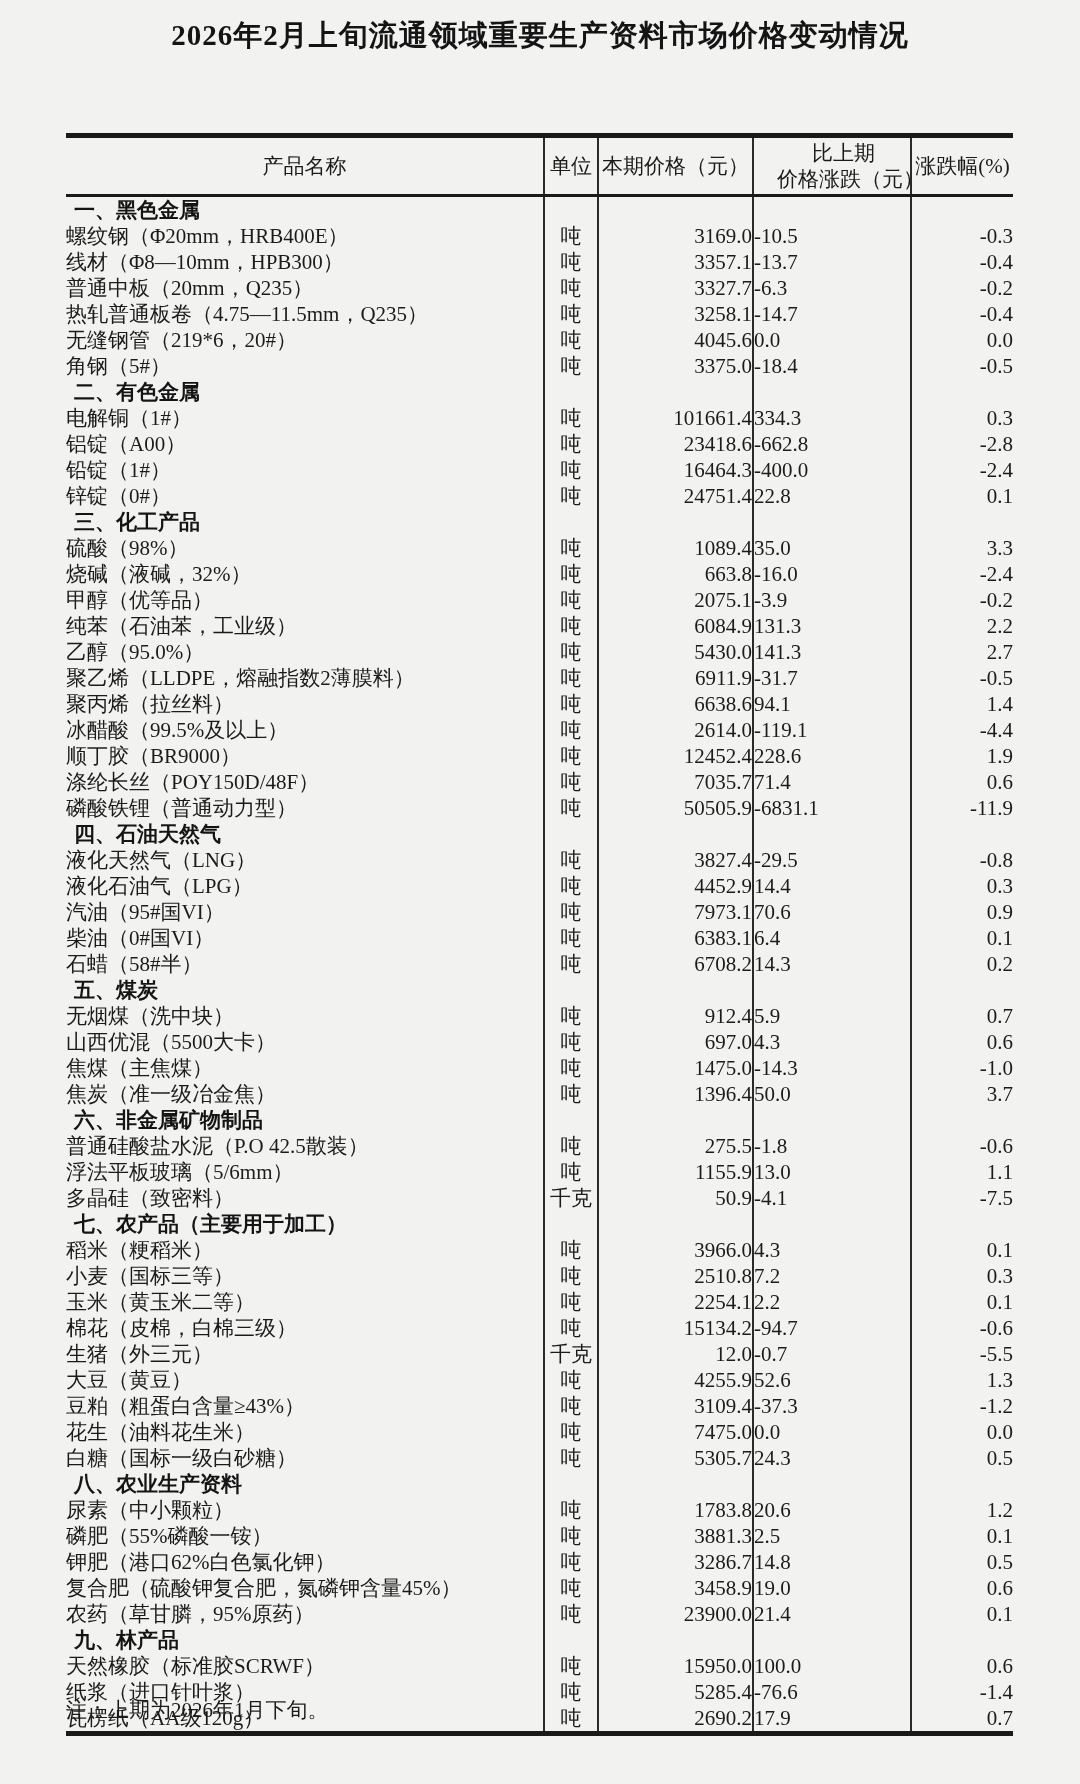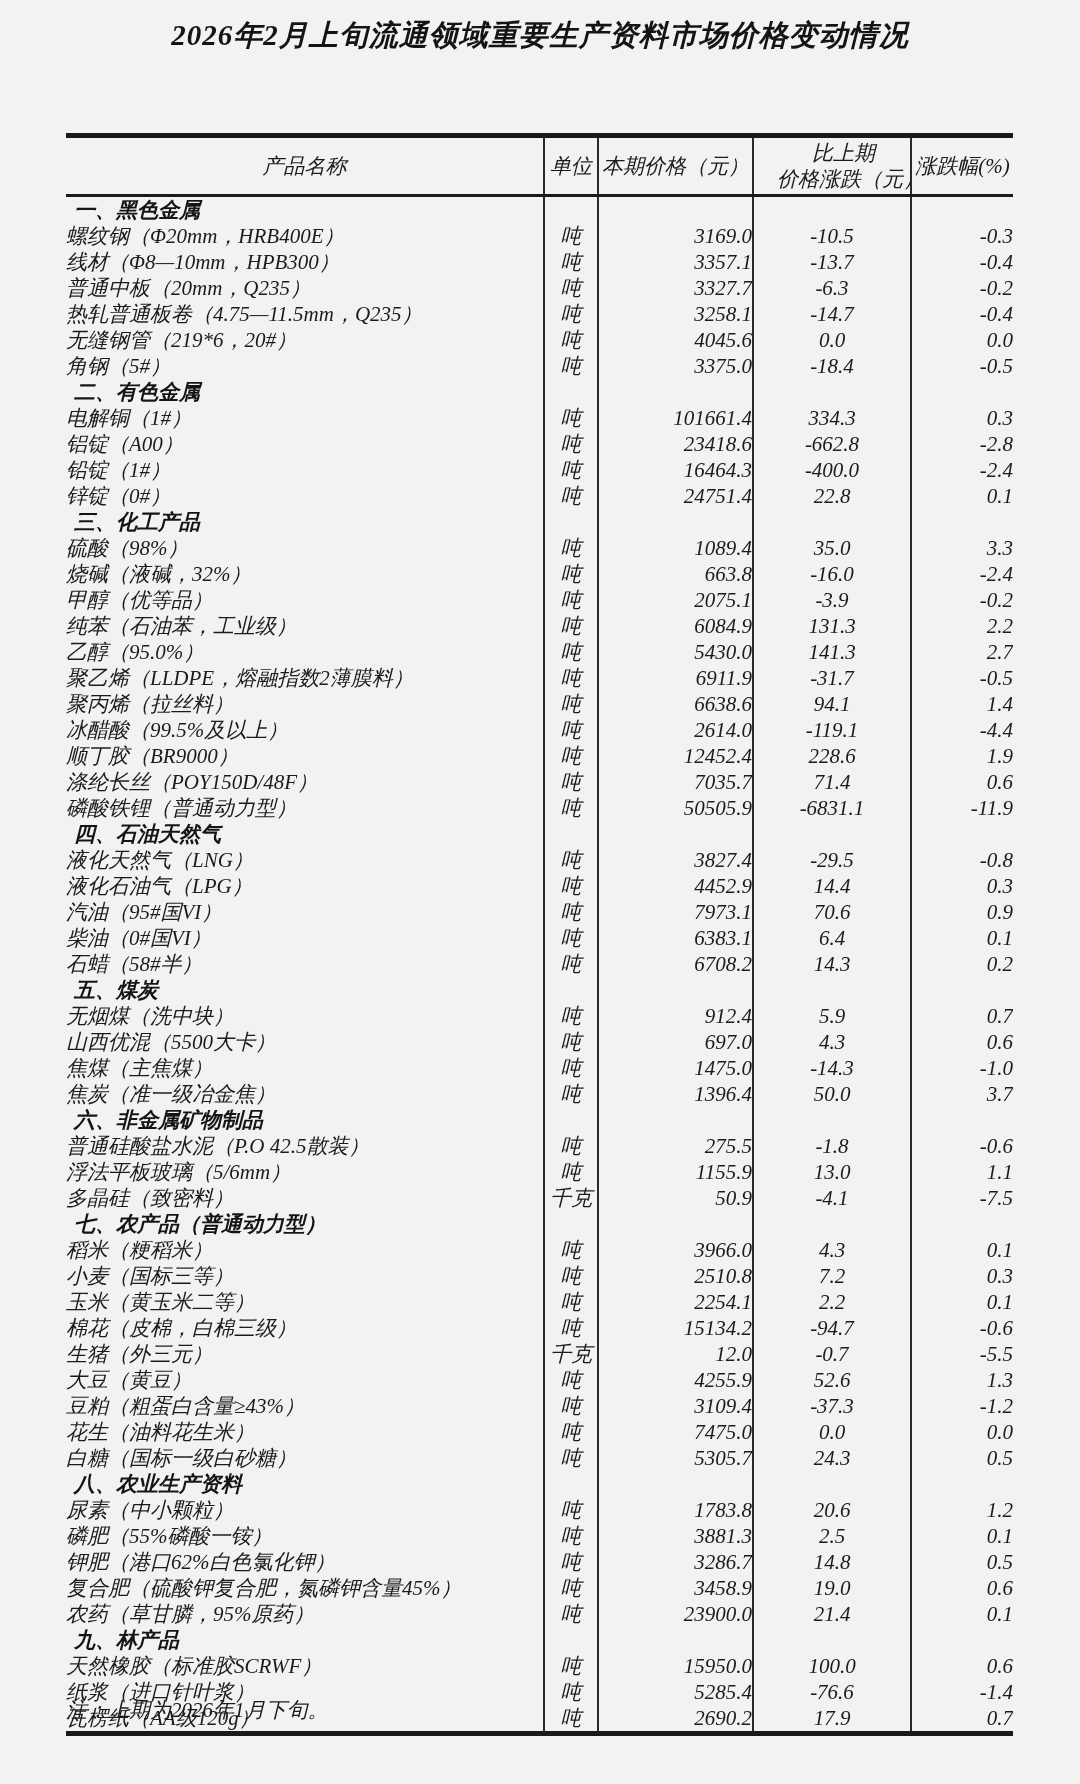--- a/index.html
+++ b/index.html
@@ -10,21 +10,20 @@
     height: 1784px;
     font-family: "Liberation Serif", "DejaVu Serif", serif;
     color: #1b1b1b;
     -webkit-font-smoothing: antialiased;
   }
   .page {
     position: relative;
     width: 1080px;
     height: 1784px;
     overflow: hidden;
-    font-style: italic;
   }
   .doc-title {
     margin: 0;
     padding-top: 16px;
     text-align: center;
     font-size: 29px;
     font-weight: bold;
     letter-spacing: 1px;
     color: #141414;
   }
@@ -70,21 +69,21 @@
     vertical-align: middle;
   }
   td.product { text-align: left; padding-left: 88px; }
   tr.category-row td.product {
     padding-left: 8px;
     font-weight: bold;
     color: #141414;
   }
   td.unit   { text-align: center; }
   td.price  { text-align: right; padding-right: 10px; }
-  td.change { text-align: center; padding-right: 10px; }
+  td.change { text-align: left; padding-right: 10px; }
   td.pct    { text-align: right; padding-right: 14px; margin-left: 30px; }
 
   .footnote {
     position: absolute;
     left: 66px;
     top: 1696px;
     font-size: 21px;
     color: #1b1b1b;
   }
   .hdr-2line span { display: block; line-height: 26px; margin-left: 23px; }
@@ -384,21 +383,21 @@
           <td class="pct">1.1</td>
         </tr>
         <tr class="item-row">
           <td class="product">多晶硅（致密料）</td>
           <td class="unit">千克</td>
           <td class="price">50.9</td>
           <td class="change">-4.1</td>
           <td class="pct">-7.5</td>
         </tr>
         <tr class="category-row">
-          <td class="product">七、农产品（普通动力型）</td>
+          <td class="product">七、农产品（主要用于加工）</td>
           <td class="unit"></td>
           <td class="price"></td>
           <td class="change"></td>
           <td class="pct"></td>
         </tr>
         <tr class="item-row">
           <td class="product">稻米（粳稻米）</td>
           <td class="unit">吨</td>
           <td class="price">3966.0</td>
           <td class="change">4.3</td>

